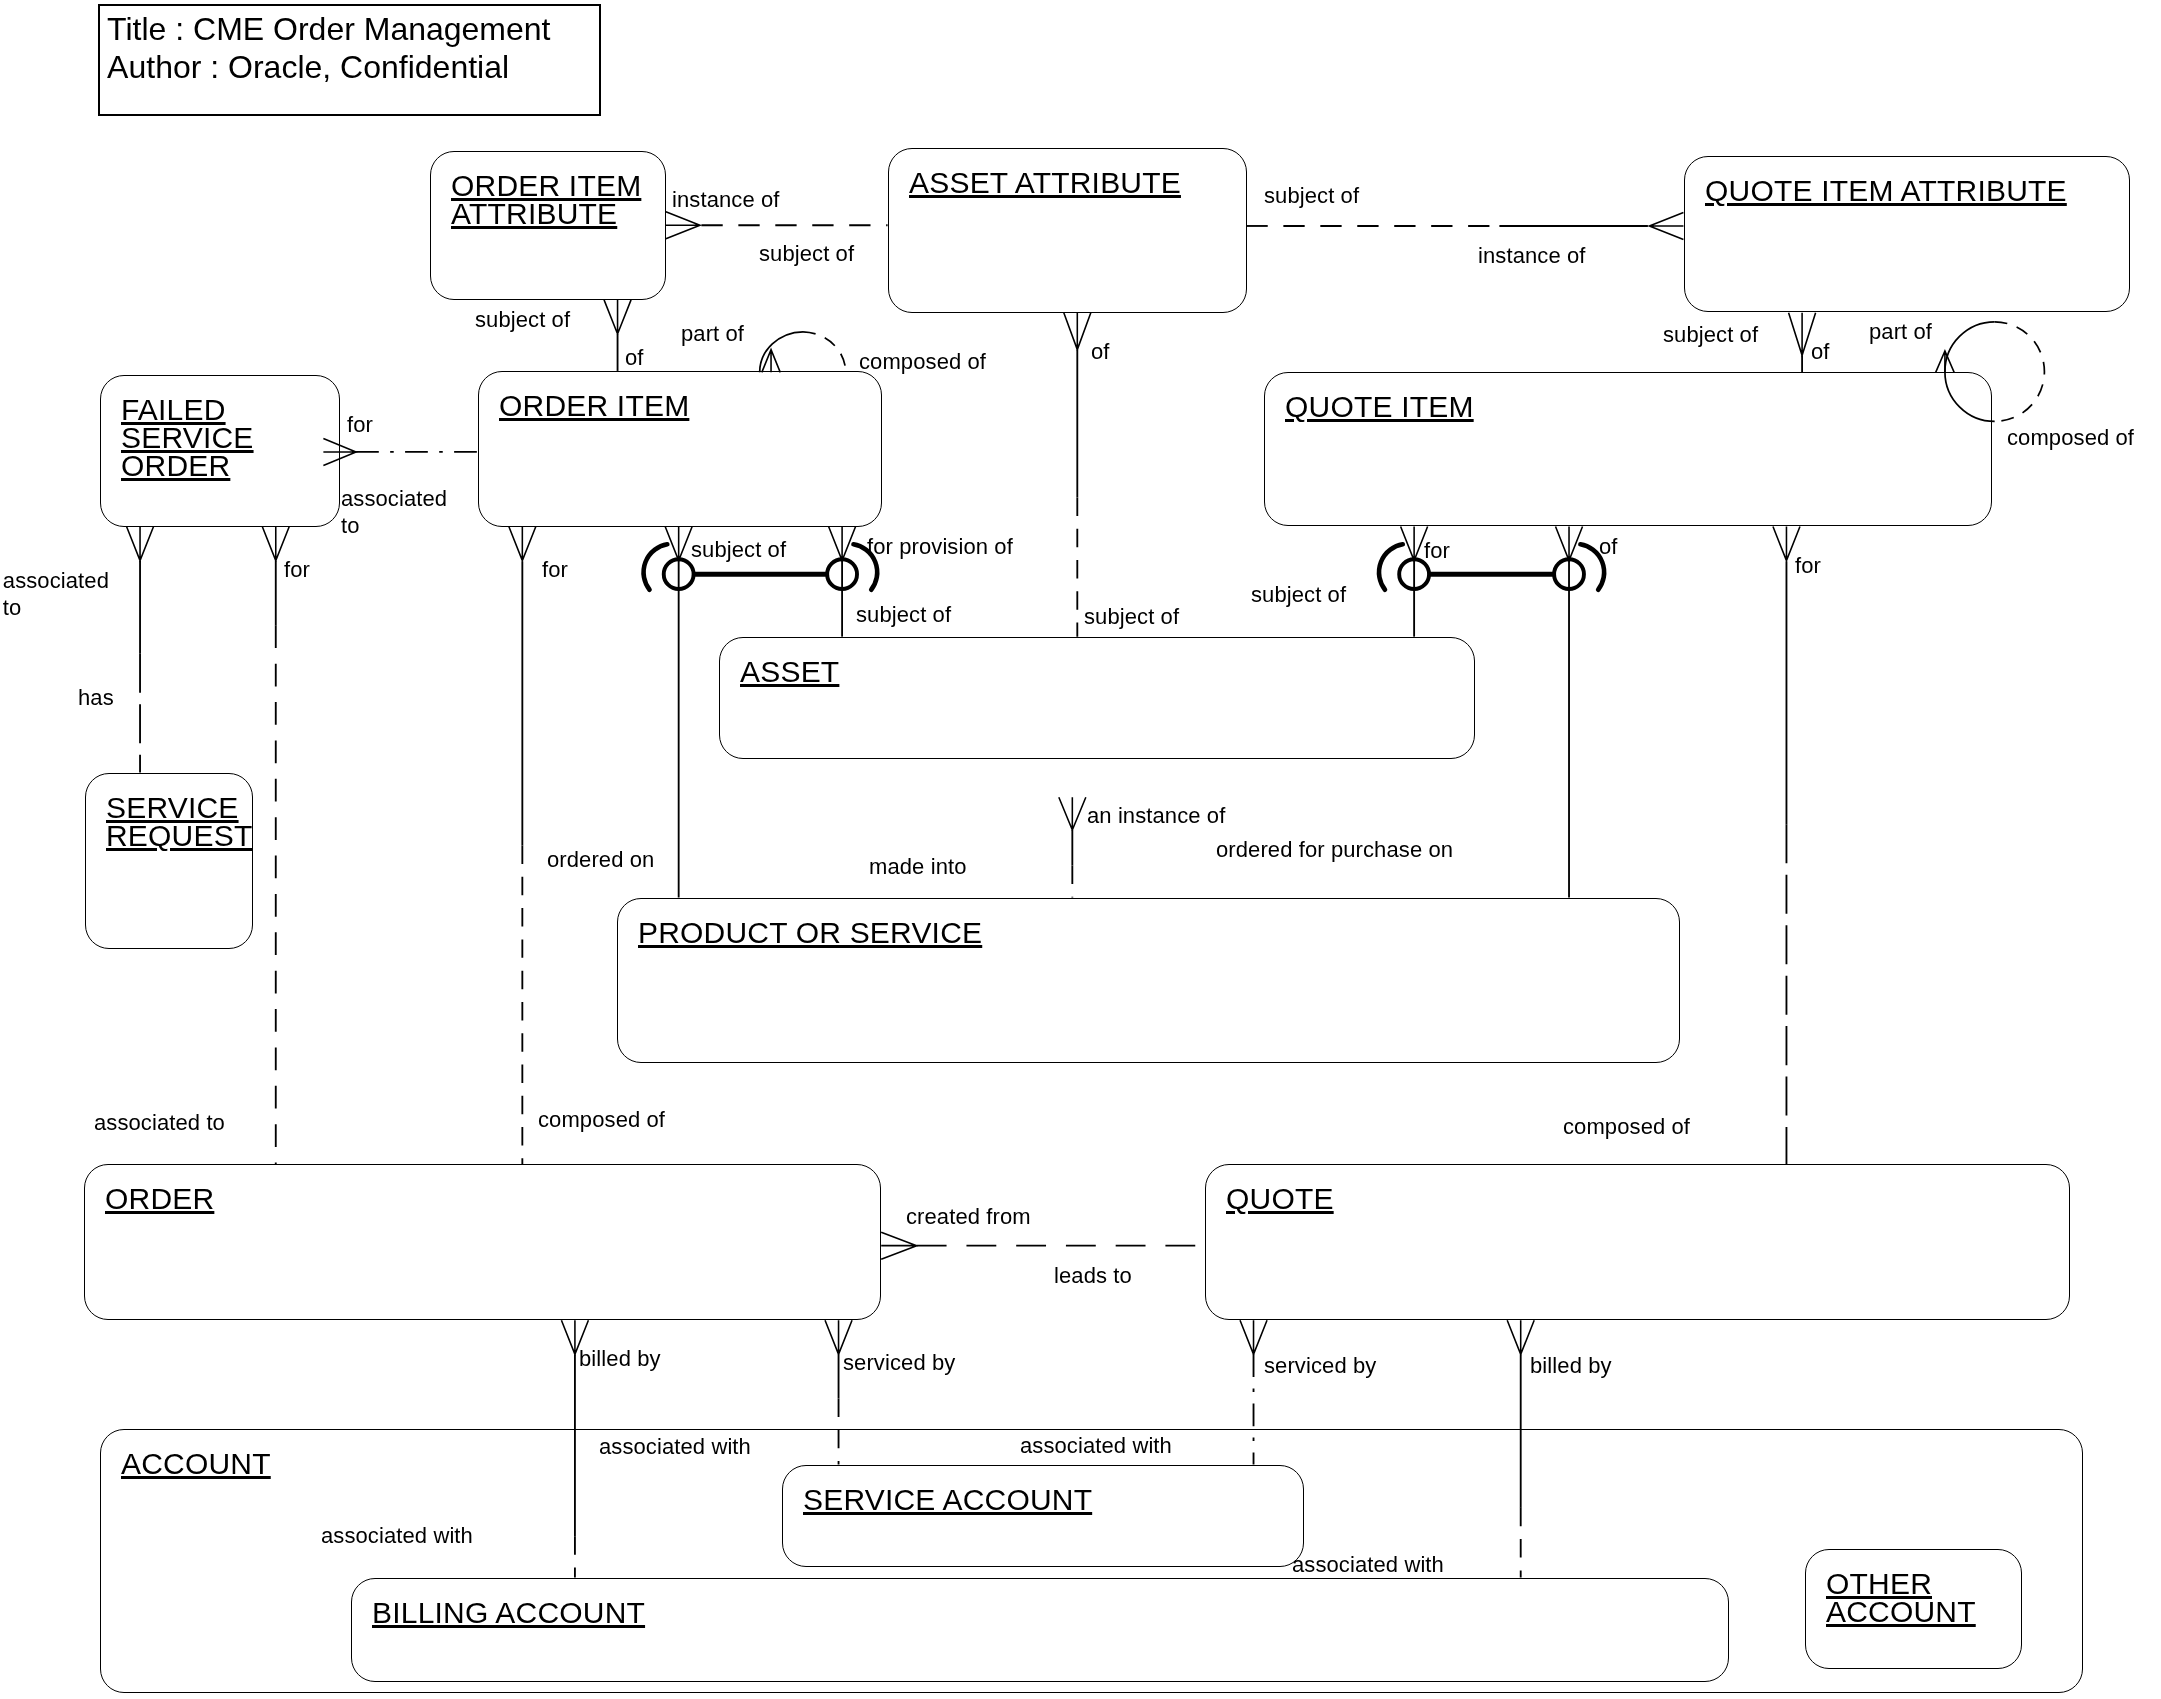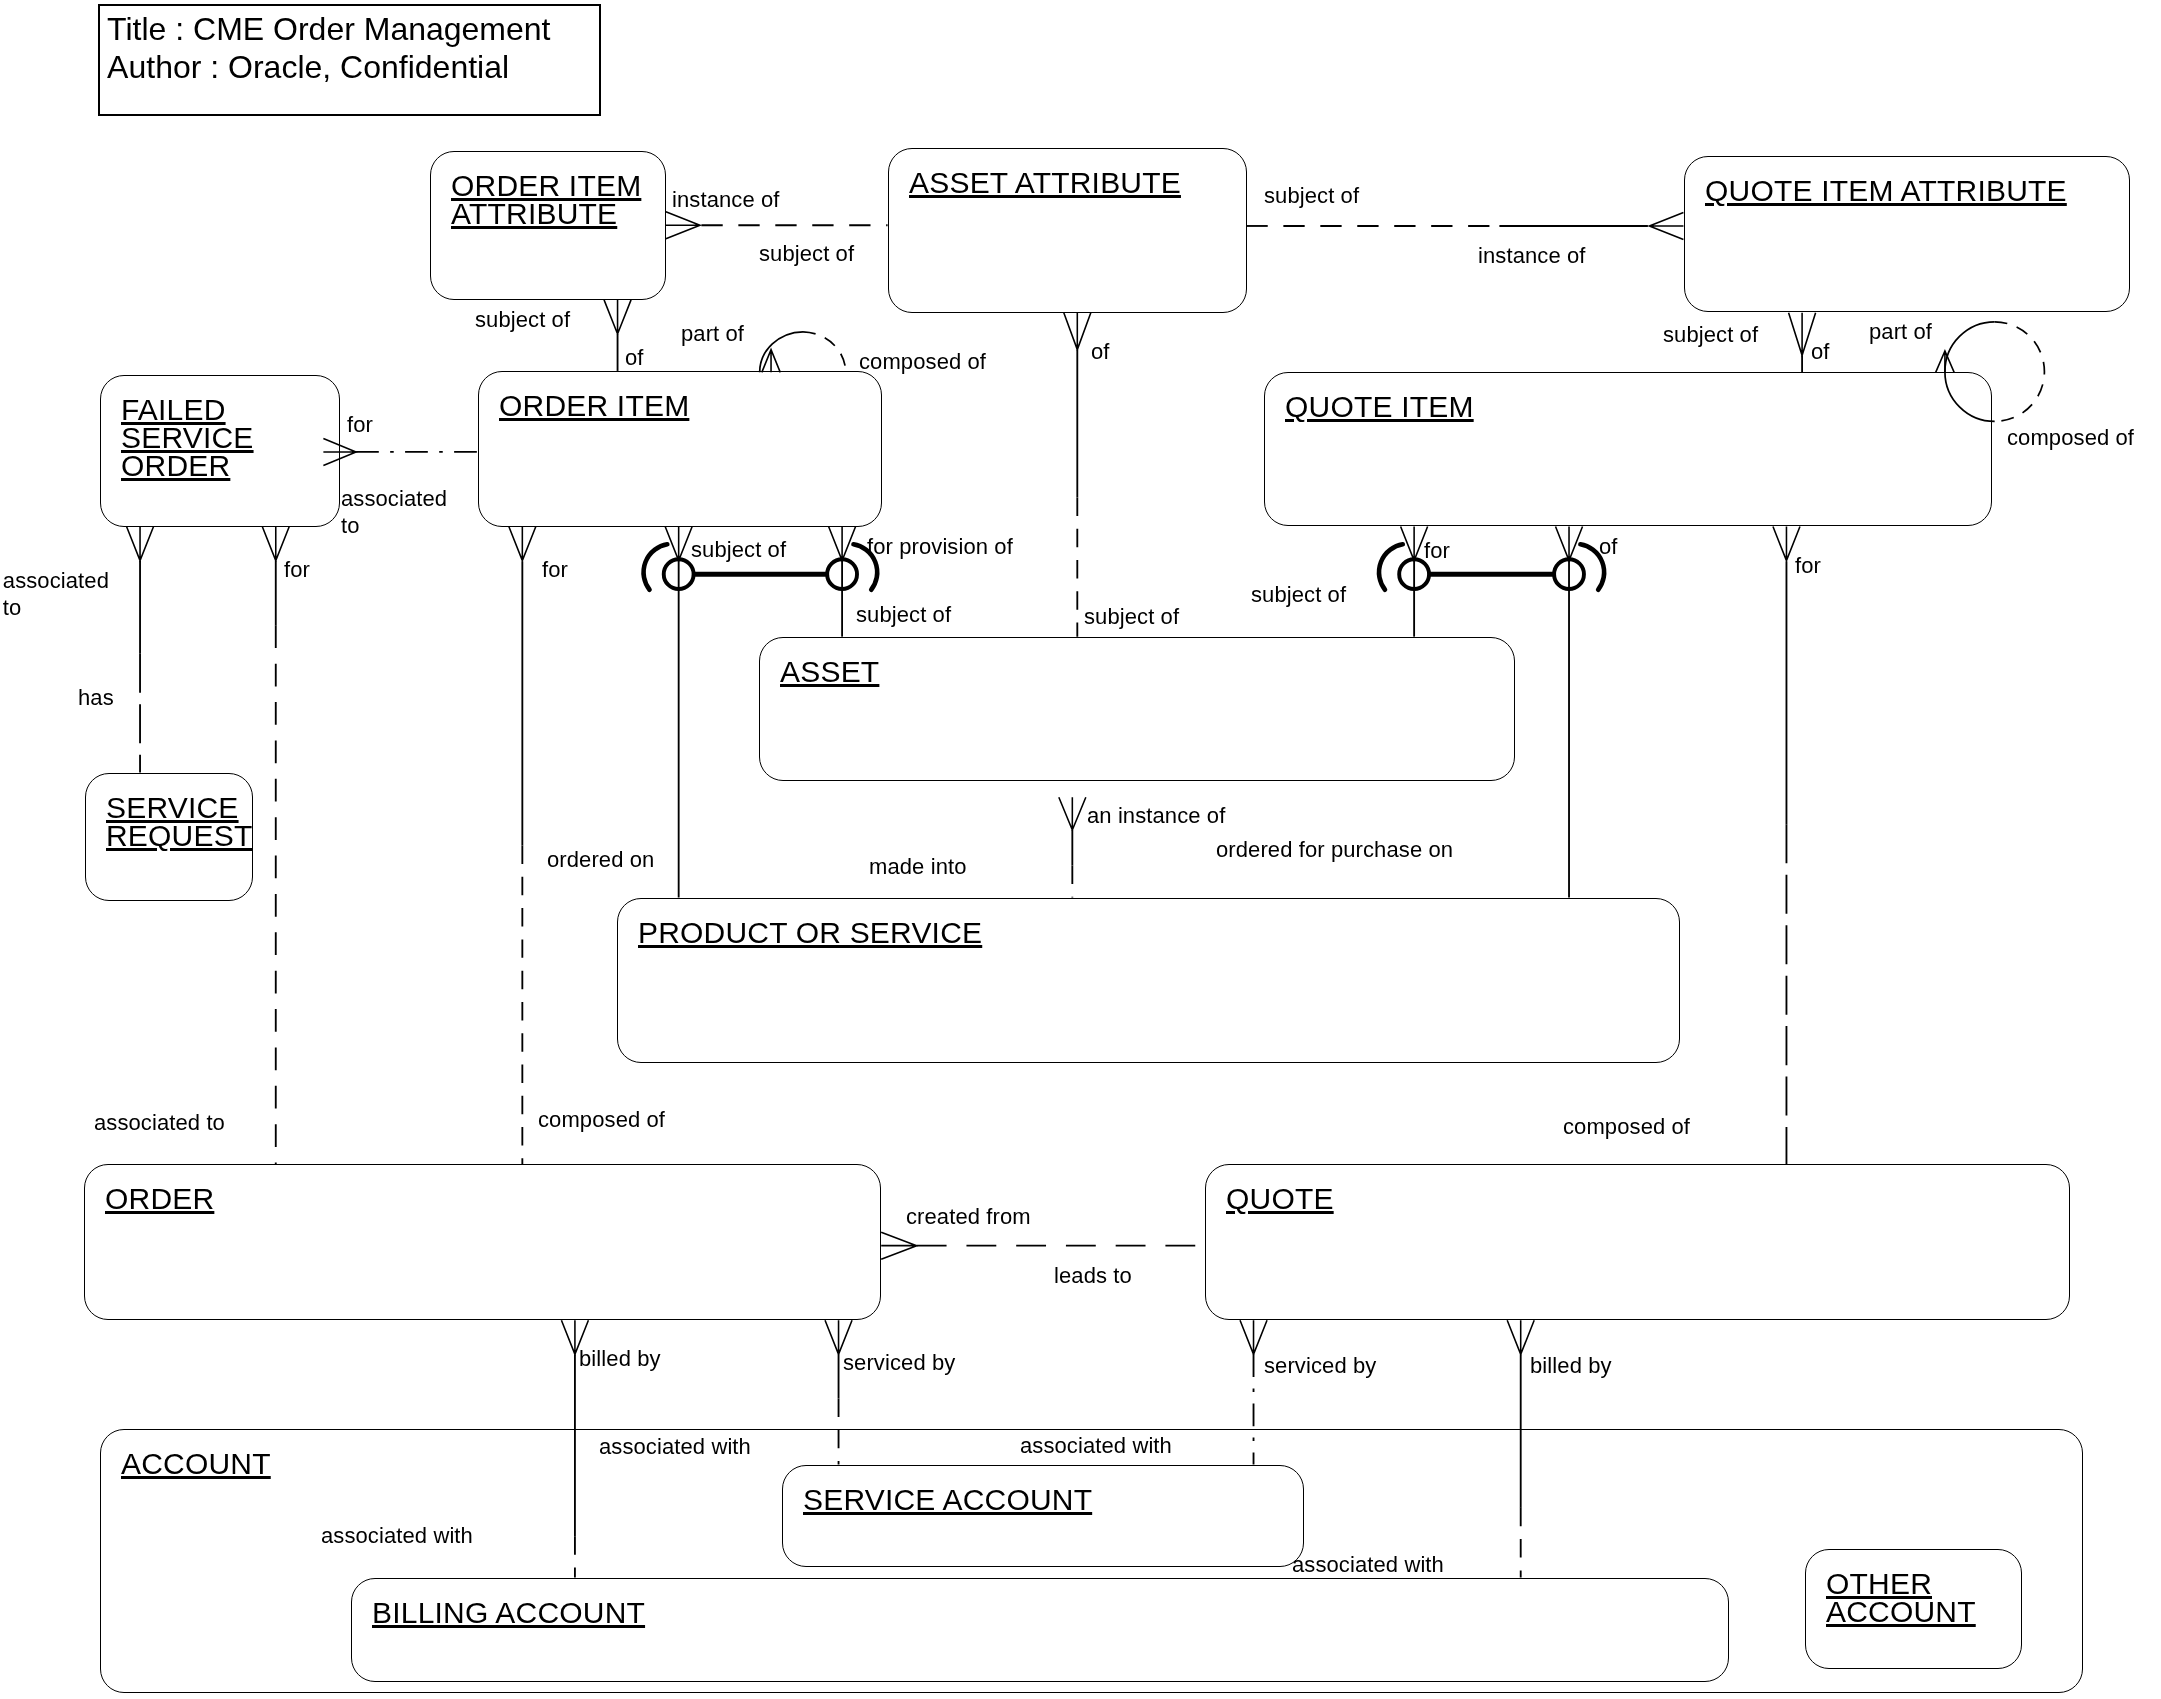--- a/index.html
+++ b/index.html
@@ -41,24 +41,24 @@
     <div class="entity" style="left: 100px; top: 375px; width: 240px; height: 152px;">
       <span class="lbl">FAILED SERVICE
 ORDER</span>
     </div>
     <div class="entity" style="left: 478px; top: 371px; width: 404px; height: 156px;">
       <span class="lbl">ORDER ITEM</span>
     </div>
     <div class="entity" style="left: 1264px; top: 372px; width: 728px; height: 154px;">
       <span class="lbl">QUOTE ITEM</span>
     </div>
-    <div class="entity" style="left: 719px; top: 637px; width: 756px; height: 144px; margin-left: 40px;">
+    <div class="entity" style="left: 719px; top: 637px; width: 756px; height: 122px;">
       <span class="lbl">ASSET</span>
     </div>
-    <div class="entity" style="left: 85px; top: 773px; width: 168px; height: 128px;">
+    <div class="entity" style="left: 85px; top: 773px; width: 168px; height: 176px;">
       <span class="lbl">SERVICE
 REQUEST</span>
     </div>
     <div class="entity" style="left: 617px; top: 898px; width: 1063px; height: 165px;">
       <span class="lbl">PRODUCT OR SERVICE</span>
     </div>
     <div class="entity" style="left: 84px; top: 1164px; width: 797px; height: 156px;">
       <span class="lbl">ORDER</span>
     </div>
     <div class="entity" style="left: 782px; top: 1465px; width: 522px; height: 102px;">

